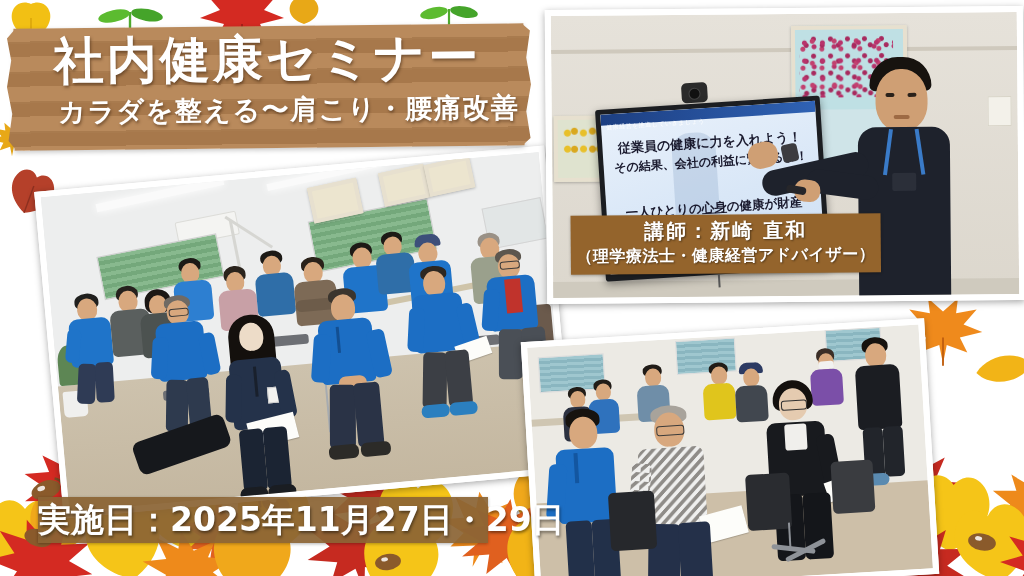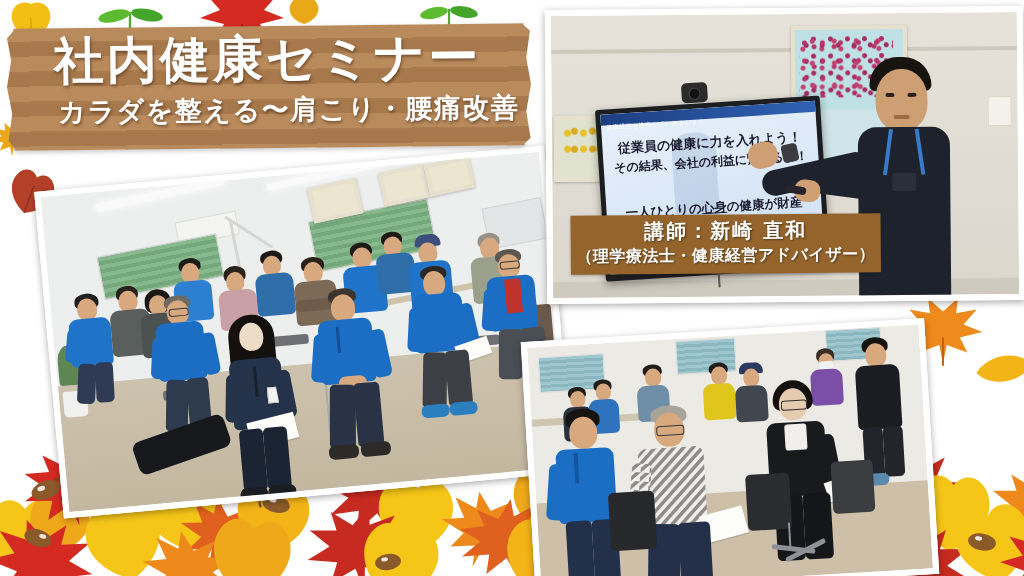--- a/index.html
+++ b/index.html
@@ -658,14 +658,15 @@
       <div class="sc" style="left:232px;top:214px;width:44px;height:5px;background:#8e9298;border-radius:3px;transform:rotate(10deg);"></div>
       <div class="sc" style="left:244px;top:216px;width:44px;height:5px;background:#8e9298;border-radius:3px;transform:rotate(-24deg);"></div>
     </div>
   </div>
 
   <div id="plank">
     <div class="title-main">社内健康セミナー</div>
     <div class="title-sub">カラダを整える〜肩こり・腰痛改善</div>
   </div>
 
+  <div class="ribbon" id="date-ribbon">実施日：2025年11月27日・29日</div>
 
 </div>
 
 </body></html>

